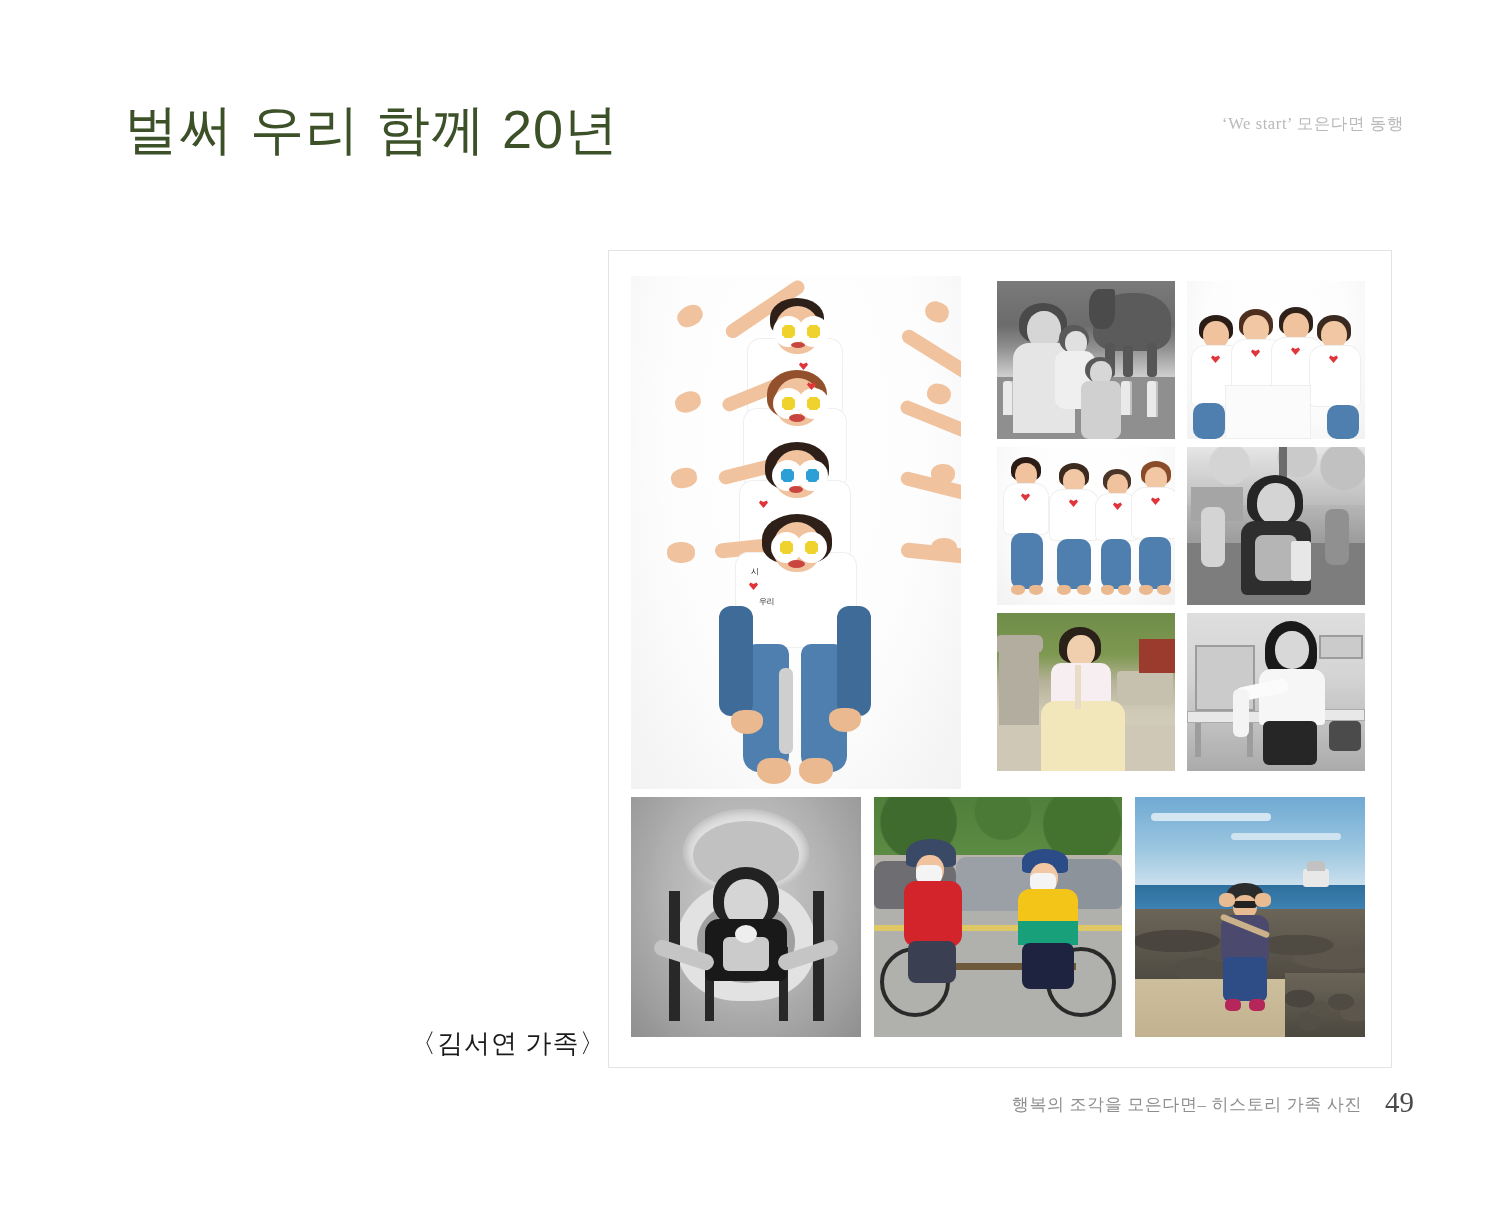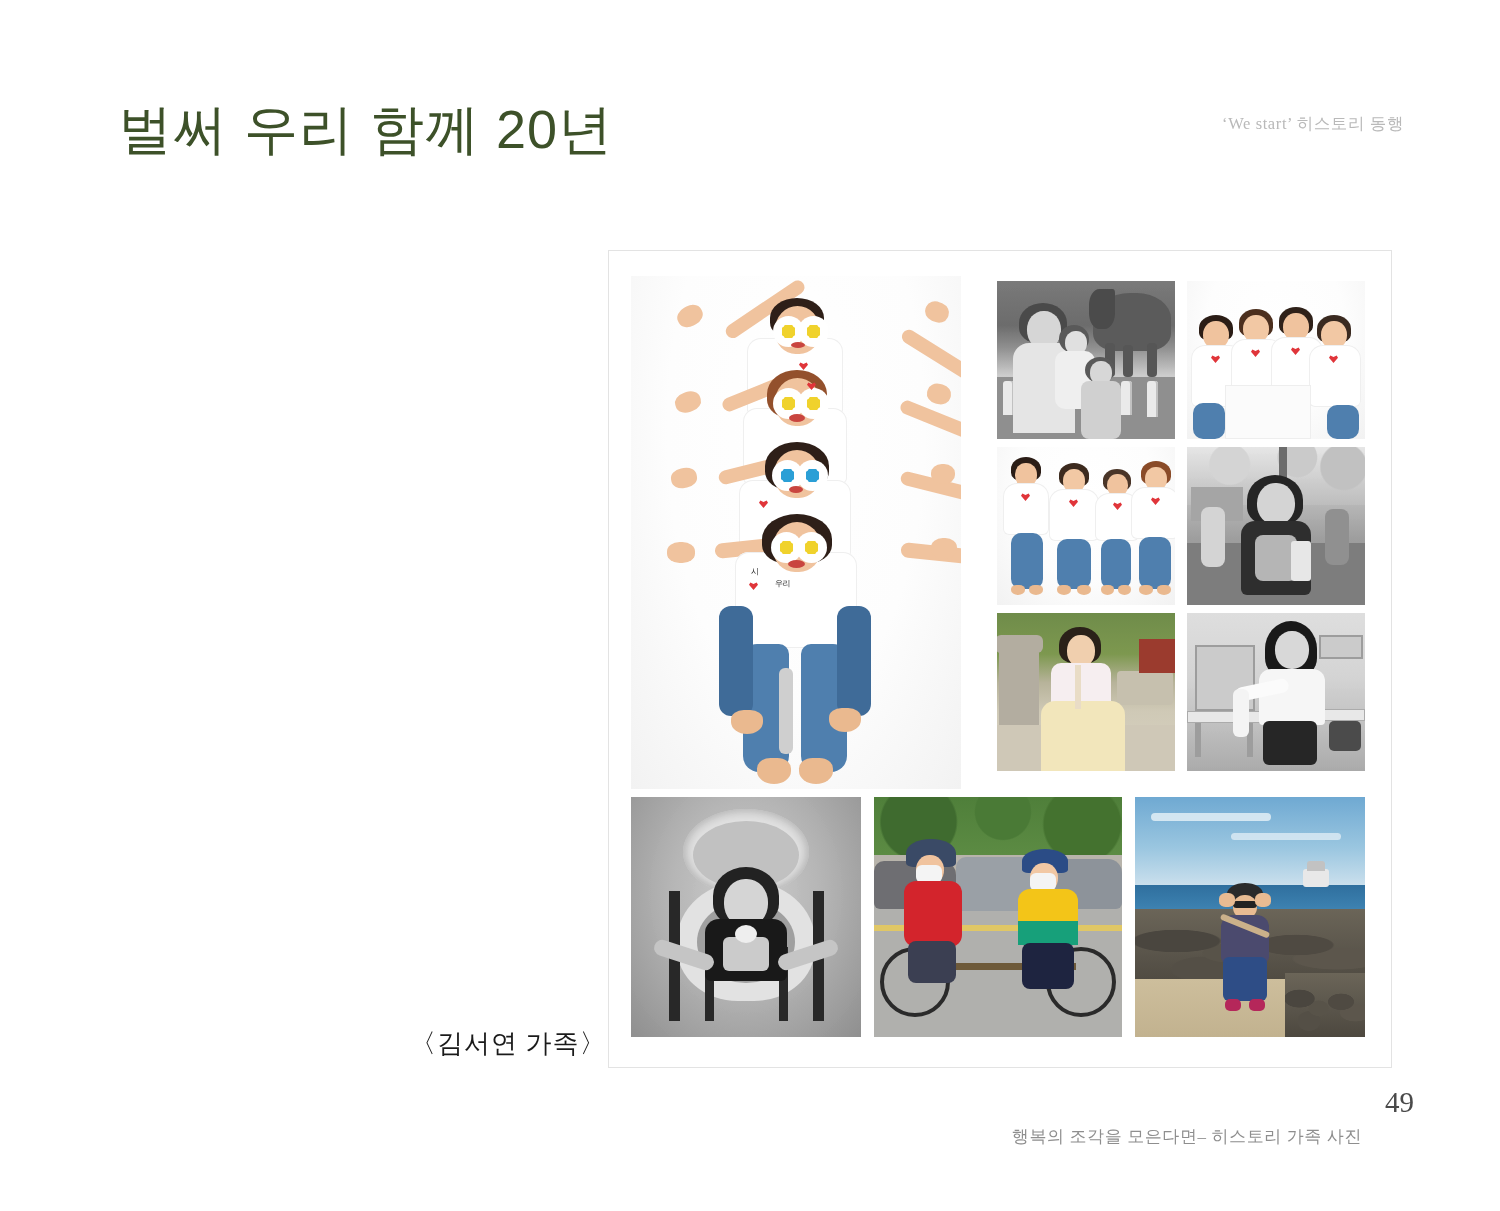--- a/index.html
+++ b/index.html
@@ -11,21 +11,21 @@
     width: 1500px;
     height: 1211px;
     position: relative;
     font-family: "Liberation Serif", "DejaVu Serif", serif;
     overflow: hidden;
   }
 
   
   .page-title {
     position: absolute;
-    left: 118px;
+    left: 124px;
     top: 98px;
     font-size: 54px;
     line-height: 1.15;
     letter-spacing: 1px;
     color: #3d5129;
     font-family: "Liberation Sans", "DejaVu Sans", sans-serif;
     font-weight: 400;
     white-space: nowrap;
   }
   .header-tagline {
@@ -193,36 +193,35 @@
   }
   .footer-note {
     position: absolute;
     right: 138px;
     top: 1093px;
     font-size: 17px;
     color: #8e8e8e;
     letter-spacing: 0.6px;
     white-space: nowrap;
     font-family: "Liberation Serif", "DejaVu Serif", serif;
-    margin-top: 32px;
   }
   .page-number {
     position: absolute;
     right: 86px;
     top: 1086px;
     font-size: 29px;
     color: #4a4a4a;
     font-family: "Liberation Serif", "DejaVu Serif", serif;
   }
 </style>
 </head>
 <body>
 
 <div class="page-title">벌써 우리 함께 20년</div>
-<div class="header-tagline">‘We start’ 히스토리 동행</div>
+<div class="header-tagline">‘We start’ 모은다면 동행</div>
 
 <div class="collage-frame">
 
   <div class="photo studio-white" style="left:22px; top:25px; width:330px; height:513px;">
     <div class="ph-inner hero-people">
 
       <div class="arm" style="left:96px; top:52px; width:92px; height:14px; transform:rotate(-34deg);"></div>
       <div class="arm" style="left:176px; top:50px; width:96px; height:14px; transform:rotate(-148deg); transform-origin:100% 50%;"></div>
       <div class="hand" style="left:46px; top:30px; width:26px; height:20px; transform:rotate(-28deg);"></div>
       <div class="hand" style="left:294px; top:26px; width:24px; height:20px; transform:rotate(24deg);"></div>
@@ -276,21 +275,21 @@
       <div class="mouth" style="left:158px; top:210px; width:14px; height:7px;"></div>
       <div class="heart" style="left:128px; top:224px;"></div>
 
       <div class="arm" style="left:84px; top:268px; width:80px; height:15px; transform:rotate(-6deg);"></div>
       <div class="arm" style="left:186px; top:266px; width:84px; height:15px; transform:rotate(-174deg); transform-origin:100% 50%;"></div>
       <div class="hand" style="left:36px; top:266px; width:28px; height:21px;"></div>
       <div class="hand" style="left:300px; top:262px; width:26px; height:21px;"></div>
       <div class="tshirt" style="left:104px; top:276px; width:122px; height:96px;"></div>
       <div class="shirt-text" style="left:120px; top:290px;">시</div>
       <div class="heart" style="left:118px; top:306px;"></div>
-      <div class="shirt-text" style="left:128px; top:302px;margin-left:16px;">우리</div>
+      <div class="shirt-text" style="left:128px; top:320px;">우리</div>
       <div class="hair" style="left:131px; top:238px; width:70px; height:50px;"></div>
       <div class="head" style="left:142px; top:246px; width:48px; height:50px;"></div>
       <div class="glasses" style="left:144px; top:260px;">
         <div class="lens">
             <div class="petals"></div>
           </div>
         <div class="lens">
             <div class="petals"></div>
           </div>
       </div>

